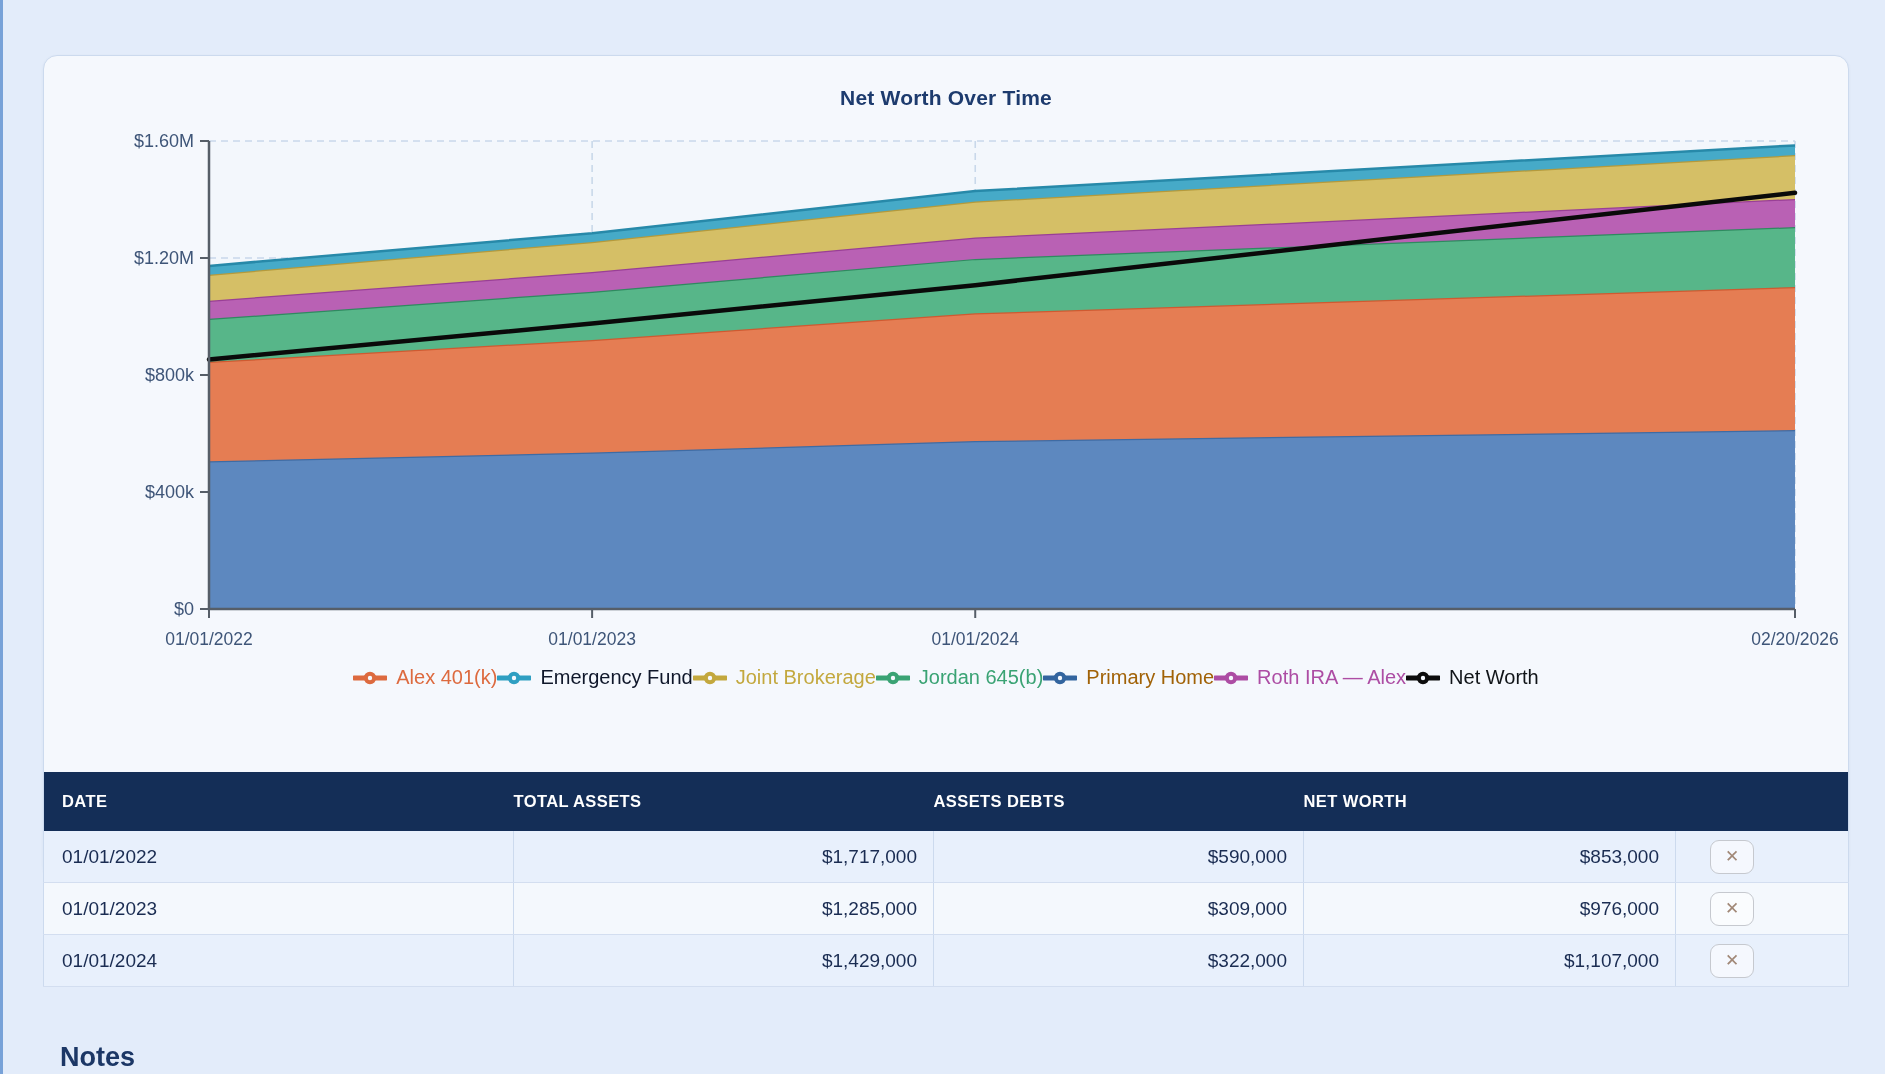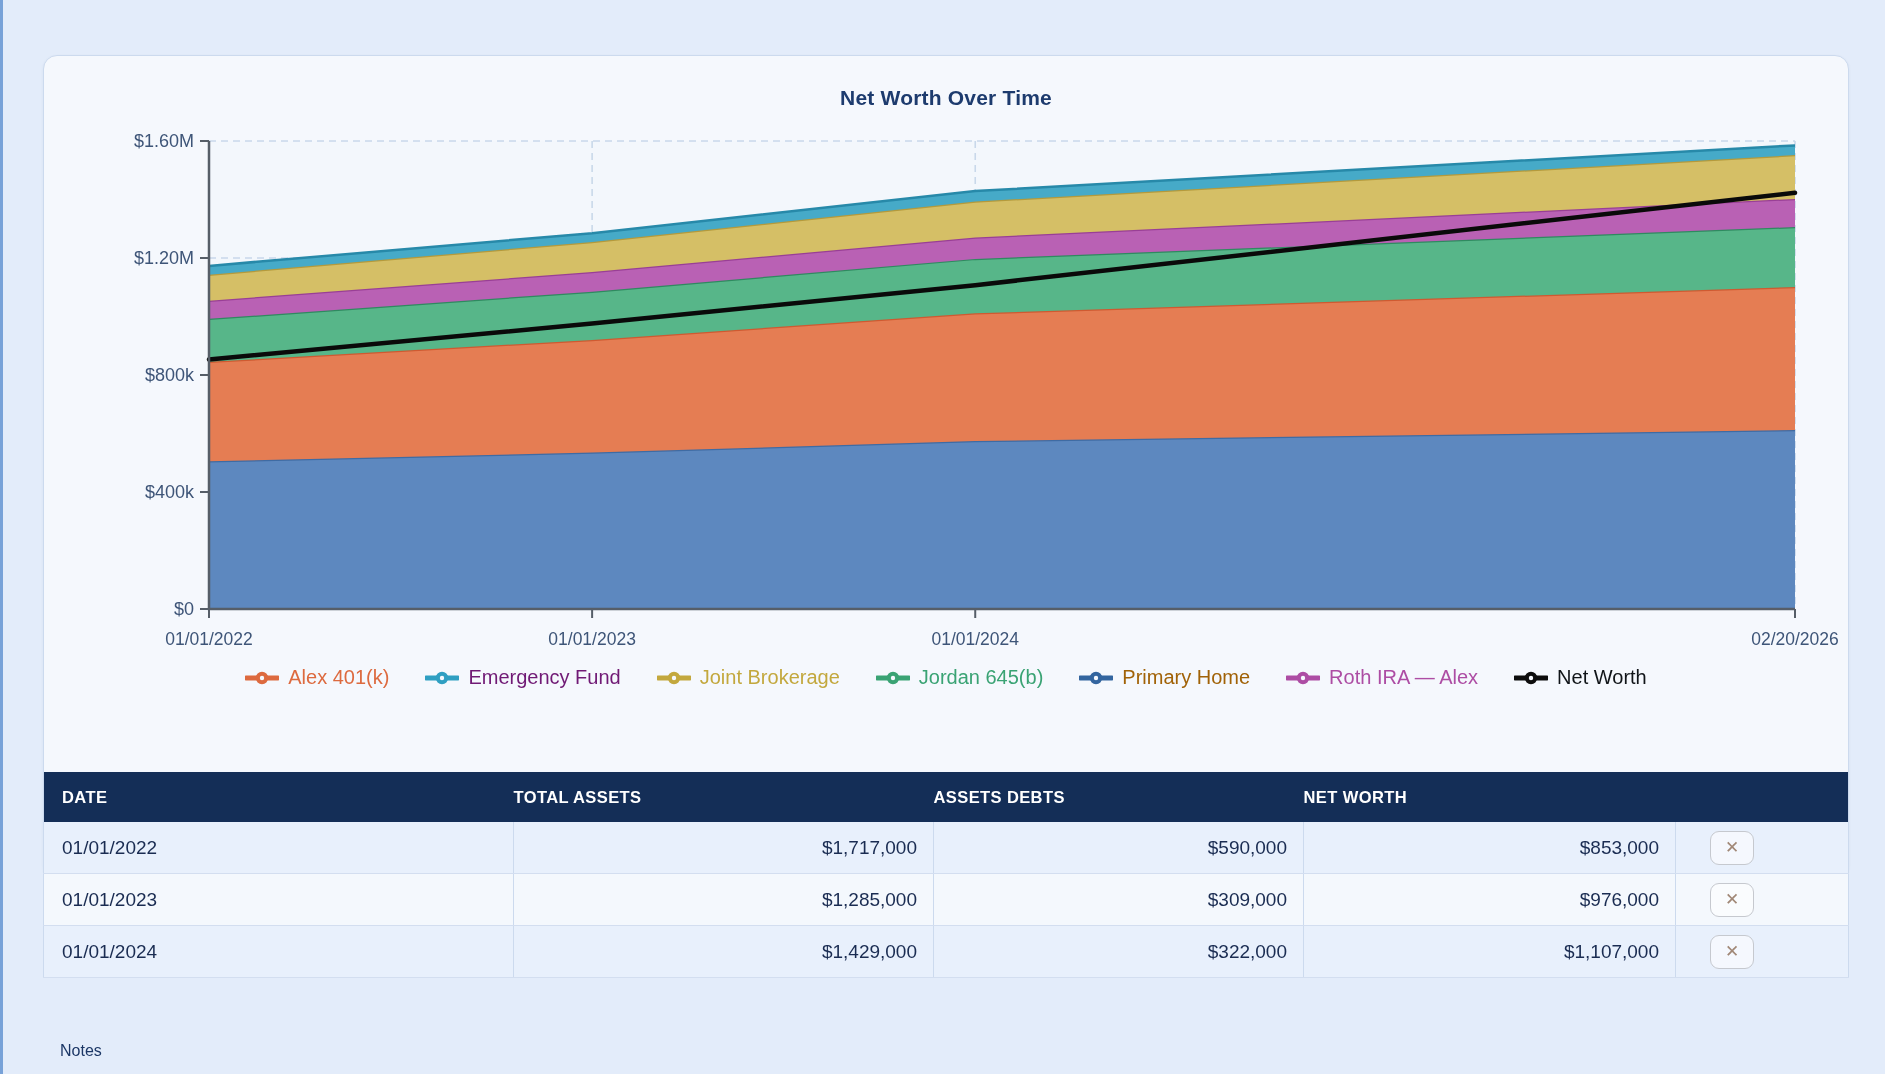--- a/index.html
+++ b/index.html
@@ -14,32 +14,32 @@
     background:#f5f8fd;border:1px solid #ccdaee;border-radius:14px;
     box-sizing:border-box;box-shadow:0 1px 3px rgba(30,60,120,0.06);
   }
   .chart-title{
     position:absolute;top:30px;left:0;right:0;text-align:center;
     font-size:21px;font-weight:bold;color:#1d3b6e;letter-spacing:.2px;
   }
   #chart-svg{position:absolute;left:0;top:70px;display:block;}
   .legend{
     position:absolute;left:0;right:0;top:610px;
-    display:flex;justify-content:center;align-items:flex-end;gap:36px;
+    display:flex;justify-content:center;align-items:flex-end;
     font-size:20px;
   }
   .legend-item{display:flex;align-items:center;gap:9px;cursor:pointer;white-space:nowrap;}
   .legend-item svg{display:block;}
   .data-table{
     position:absolute;left:40px;top:772px;width:1805px;
     border-collapse:collapse;table-layout:fixed;
     border:1px solid #ccdaee;border-top:none;
   }
   .data-table th{
-    background:#142e57;color:#ffffff;height:50px;
+    background:#142e57;color:#ffffff;height:59px;
     font-size:16.5px;font-weight:bold;letter-spacing:.4px;
     padding:0;
   }
   .data-table th.th-left{text-align:left;padding-left:18px;}
   .data-table th.th-right{text-align:left;padding-right:16px;}
   .data-table td{
     height:51px;font-size:19px;color:#1a2c52;padding:0;
     border-bottom:1px solid #d3def0;border-right:1px solid #ccdaee;
     background-clip:padding-box;
   }
@@ -51,21 +51,21 @@
   .data-table tr.current td{font-style:italic;color:#3e4e68;}
   .del-btn{
     width:44px;height:34px;margin-left:16px;
     border:1px solid #c6c9cf;border-radius:9px;
     background:rgba(255,255,255,0.55);
     color:#a18877;font-size:17px;line-height:1;cursor:pointer;
     font-family:"Liberation Sans","DejaVu Sans",sans-serif;
   }
   .notes-label{
     position:absolute;left:57px;top:1042px;
-    font-size:16px;font-weight:normal;color:#1c3766;
+    font-size:27px;font-weight:bold;color:#1c3766;
   }
 </style>
 </head>
 <body>
 
 <div class="chart-card">
   <div class="chart-title">Net Worth Over Time</div>
   <svg id="chart-svg" width="1804" height="528">
       <rect x="165" y="15" width="1586" height="468" fill="#f3f7fc"></rect>
       <line x1="165" y1="483" x2="1751" y2="483" stroke="#c9d8ea" stroke-width="1.6" stroke-dasharray="7 5"></line>
@@ -115,21 +115,21 @@
           <line x1="1" y1="8" x2="33" y2="8" stroke="#dd6a3f" stroke-width="5" stroke-linecap="round"></line>
           <circle cx="17" cy="8" r="4.2" fill="#f5f8fd" stroke="#dd6a3f" stroke-width="4"></circle>
         </svg>
         <span style="color:#dd6a3f">Alex 401(k)</span>
       </div>
       <div class="legend-item">
         <svg width="34" height="16">
           <line x1="1" y1="8" x2="33" y2="8" stroke="#2f9fc2" stroke-width="5" stroke-linecap="round"></line>
           <circle cx="17" cy="8" r="4.2" fill="#f5f8fd" stroke="#2f9fc2" stroke-width="4"></circle>
         </svg>
-        <span style="color:#701a75">Emergency Fund</span>
+        <span style="color:#0f172a">Emergency Fund</span>
       </div>
       <div class="legend-item">
         <svg width="34" height="16">
           <line x1="1" y1="8" x2="33" y2="8" stroke="#c3a83e" stroke-width="5" stroke-linecap="round"></line>
           <circle cx="17" cy="8" r="4.2" fill="#f5f8fd" stroke="#c3a83e" stroke-width="4"></circle>
         </svg>
         <span style="color:#c3a83e">Joint Brokerage</span>
       </div>
       <div class="legend-item">
         <svg width="34" height="16">

